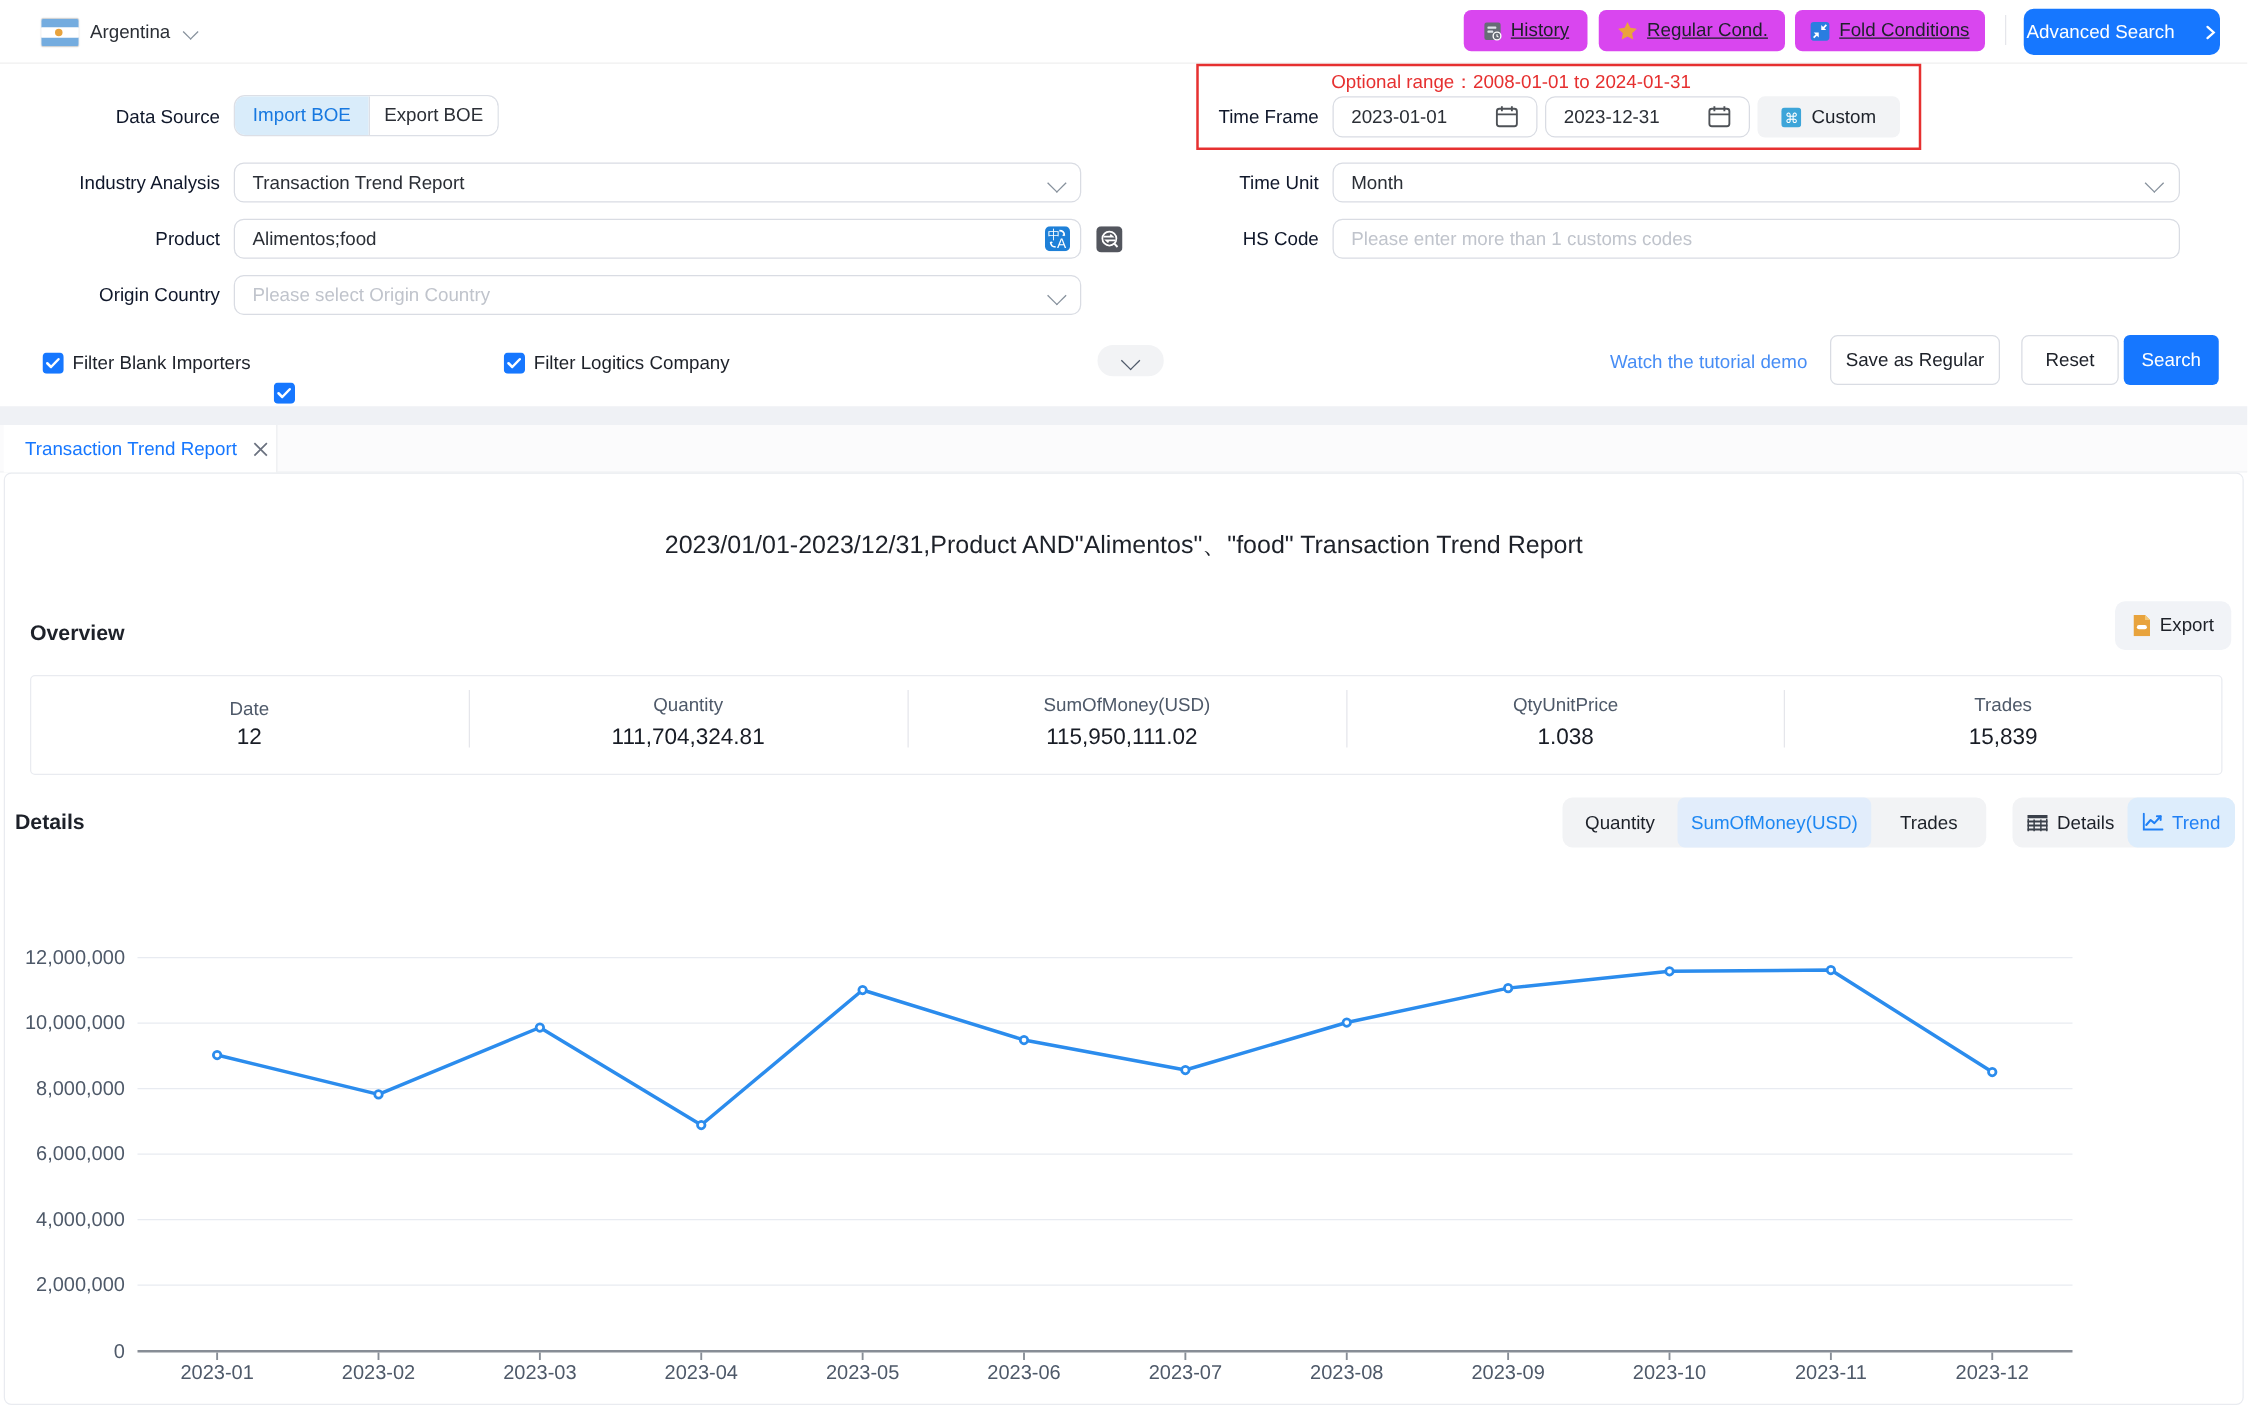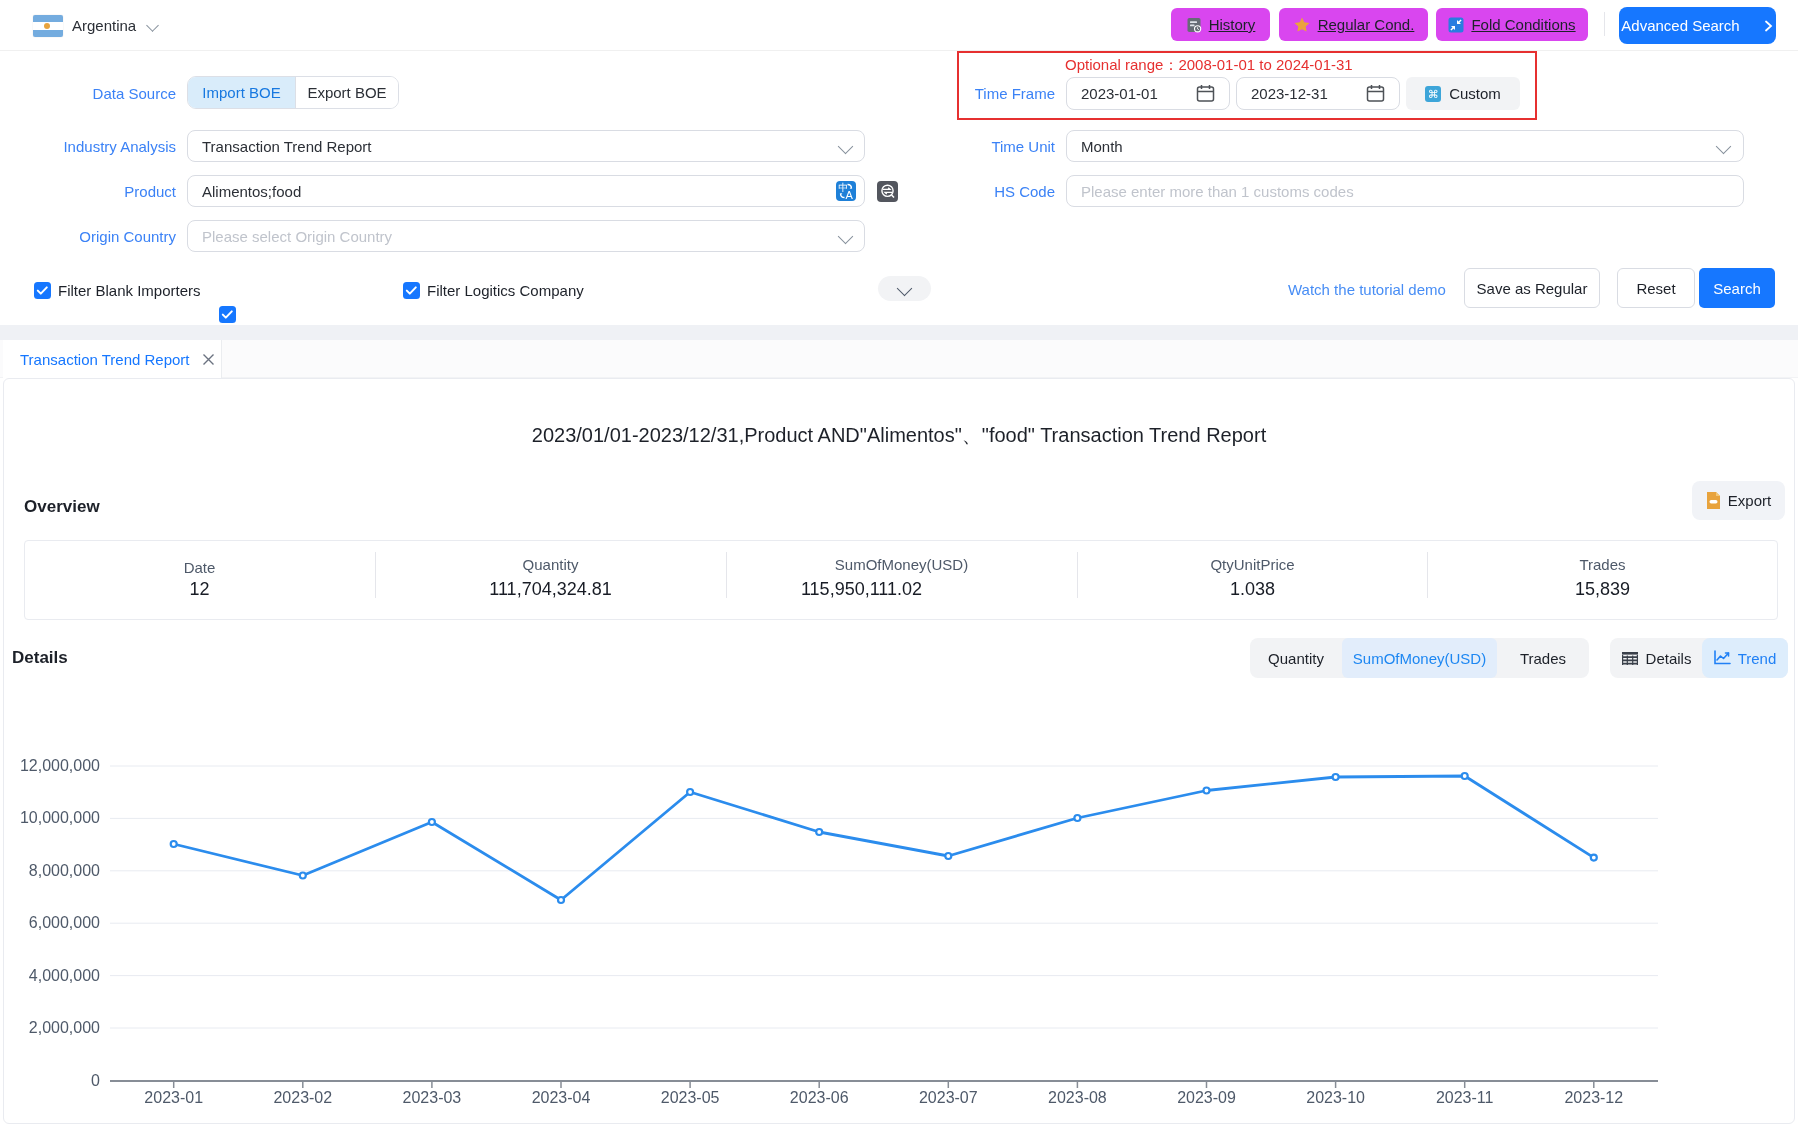--- a/index.html
+++ b/index.html
@@ -1,19 +1,19 @@
 <!DOCTYPE html>
 <html><head>
 <meta charset="utf-8">
 <style>
   * { margin:0; padding:0; box-sizing:border-box; }
   html,body { width:1798px; height:1127px; background:#fff; font-family:"Liberation Sans", sans-serif; overflow:hidden; }
   .abs { position:absolute; }
   body { position:relative; }
-  .lbl { position:absolute; font-size:15px; color:#3b82f6; text-align:right; }
+  .lbl { position:absolute; font-size:15px; color:#0f172a; text-align:right; }
   .ctl { position:absolute; border:1px solid #d9dce3; border-radius:8px; background:#fff; font-size:15px; color:#2b2f36; display:flex; align-items:center; padding:0 14px; }
   .ph { color:#c0c4cc; }
   .chev { width:11px; height:11px; border-right:1.6px solid #86909c; border-bottom:1.6px solid #86909c; transform:rotate(45deg); position:absolute; }
   .topbtn { position:absolute; height:33px; top:8px; background:#d946ef; border-radius:6px; display:flex; align-items:center; justify-content:center; font-size:15px; color:#1d2129; gap:7px; white-space:nowrap;text-decoration:underline; }
 </style>
 </head>
 <body>
 
 <div class="abs" style="left:0;top:0;width:1798px;height:51px;background:#fff;border-bottom:1px solid #f0f0f0;"></div>
 <div class="abs" style="left:33px;top:15px;width:30px;height:22px;border-radius:2px;overflow:hidden;box-shadow:0 0 1px rgba(0,0,0,.25);">
@@ -173,21 +173,21 @@
   <span style="font-size:15px;color:#1d2129;">Export</span>
 </div>
 
 <div class="abs" style="left:24px;top:540px;width:1754px;height:80px;border:1px solid #e9ebf0;border-radius:4px;background:#fff;"></div>
 
 <div class="abs" style="left:24px;top:559px;width:351px;text-align:center;font-size:15px;color:#4e5969;">Date</div>
 <div class="abs" style="left:24px;top:579px;width:351px;text-align:center;font-size:18px;font-weight:400;color:#181c25;">12</div>
 <div class="abs" style="left:375px;top:556px;width:351px;text-align:center;font-size:15px;color:#4e5969;">Quantity</div>
 <div class="abs" style="left:375px;top:579px;width:351px;text-align:center;font-size:18px;font-weight:400;color:#181c25;">111,704,324.81</div>
 <div class="abs" style="left:726px;top:556px;width:351px;text-align:center;font-size:15px;color:#4e5969;">SumOfMoney(USD)</div>
-<div class="abs" style="left:686px;top:579px;width:351px;text-align:center;font-size:18px;font-weight:400;color:#181c25;">115,950,111.02</div>
+<div class="abs" style="left:722px;top:579px;width:351px;text-align:center;font-size:18px;font-weight:400;color:#181c25;">115,950,111.02</div>
 <div class="abs" style="left:1077px;top:556px;width:351px;text-align:center;font-size:15px;color:#4e5969;">QtyUnitPrice</div>
 <div class="abs" style="left:1077px;top:579px;width:351px;text-align:center;font-size:18px;font-weight:400;color:#181c25;">1.038</div>
 <div class="abs" style="left:1427px;top:556px;width:351px;text-align:center;font-size:15px;color:#4e5969;">Trades</div>
 <div class="abs" style="left:1427px;top:579px;width:351px;text-align:center;font-size:18px;font-weight:400;color:#181c25;">15,839</div>
 <div class="abs" style="left:375px;top:552px;width:1px;height:46px;background:#e5e6eb;"></div>
 <div class="abs" style="left:726px;top:552px;width:1px;height:46px;background:#e5e6eb;"></div>
 <div class="abs" style="left:1077px;top:552px;width:1px;height:46px;background:#e5e6eb;"></div>
 <div class="abs" style="left:1427px;top:552px;width:1px;height:46px;background:#e5e6eb;"></div>
 
 <div class="abs" style="left:12px;top:648px;font-size:17px;font-weight:bold;color:#1d2129;">Details</div>

